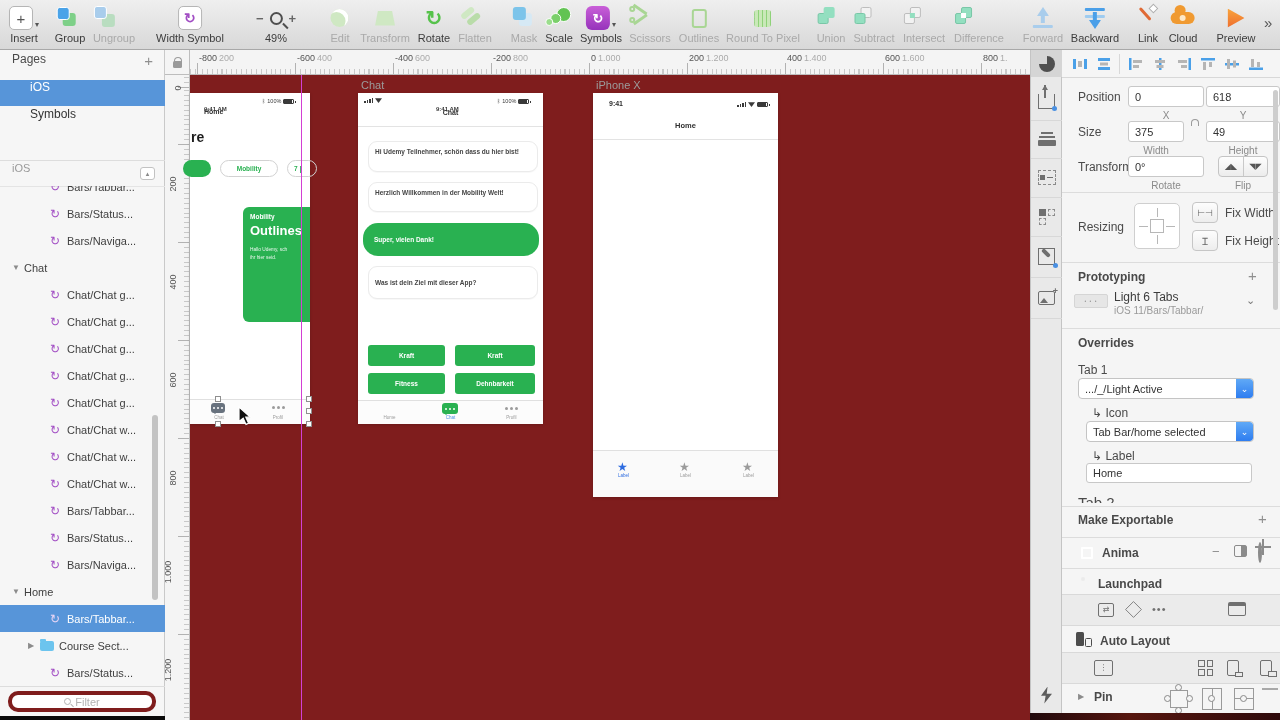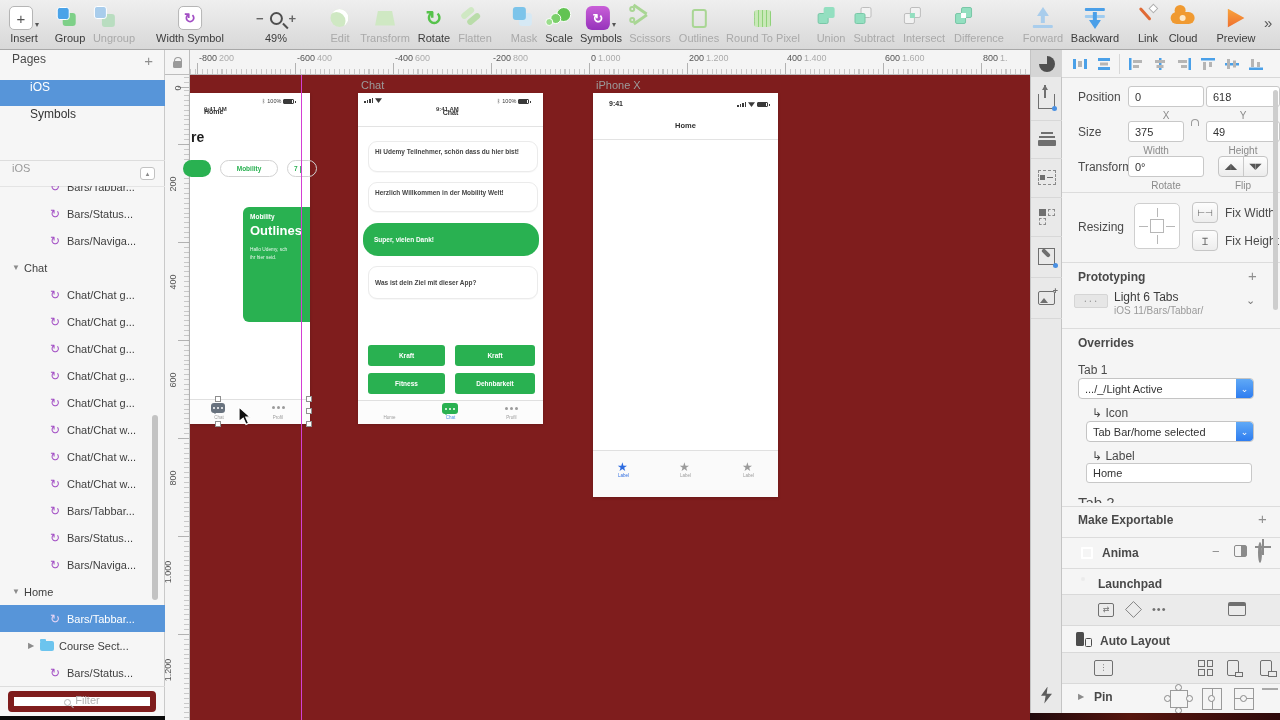--- a/index.html
+++ b/index.html
@@ -34,21 +34,21 @@
 .srow{position:absolute;left:0;width:165px;display:flex;font-size:12px;color:#333}
 .psel{background:#5795d9;color:#fff}
 .shead{font-size:11px;color:#999}
 .lrow{position:absolute;left:0;width:165px;height:27px;display:flex;align-items:center;font-size:11px;color:#3f3f3f;white-space:nowrap}
 .lsel{background:#5795d9;color:#fff}
 .symglyph{color:#a24ec4;font-size:12px;width:14px;text-align:center;margin-right:5px;flex:none}
 .lsel .symglyph{color:#e9d5f5}
 .tri{font-size:8px;color:#8b8b8b;width:12px;flex:none}
 .folder{width:14px;height:10px;background:#6cc4ee;border-radius:2px;position:relative;margin-right:5px;flex:none}
 .folder:before{content:"";position:absolute;left:0;top:-2px;width:6px;height:3px;background:#6cc4ee;border-radius:1px}
-.filterbox{position:absolute;left:8px;top:641px;width:148px;height:21px;border:6px solid #7f1d1d;border-radius:4px;background:#fff;display:flex;align-items:flex-end;justify-content:center;color:#b3b3b3;font-size:11px}
+.filterbox{position:absolute;left:8px;top:641px;width:148px;height:21px;border:4px solid #7f1d1d;border-radius:10px;background:#fff;display:flex;align-items:center;justify-content:center;color:#b3b3b3;font-size:11px}
 .magsm{position:relative;width:7px;height:7px;border:1.4px solid #b3b3b3;border-radius:50%;margin-right:4px}
 .magsm:after{content:"";position:absolute;left:5px;top:6px;width:4px;height:1.4px;background:#b3b3b3;transform:rotate(45deg)}
 .scrollthumb{position:absolute;background:#c3c3c3;border-radius:4px}
 
 #canvas{position:absolute;left:165px;top:50px;width:865px;height:670px;background:#7f1d1d}
 #hruler{position:absolute;left:25px;top:0;width:840px;height:25px;background:#f4f4f4;border-bottom:1px solid #bdbdbd;overflow:hidden}
 #vruler{position:absolute;left:0;top:25px;width:25px;height:645px;background:#f4f4f4;border-right:1px solid #bdbdbd;overflow:hidden}
 #rcorner{position:absolute;left:0;top:0;width:25px;height:25px;background:#f4f4f4;border-right:1px solid #bdbdbd;border-bottom:1px solid #bdbdbd;display:flex;align-items:center;justify-content:center}
 .hminor{position:absolute;left:0;bottom:0;width:100%;height:5px;background:repeating-linear-gradient(90deg,#c8c8c8 0 1px,transparent 1px 4.9px);background-position:7px 0}
 .hmajor{position:absolute;left:0;bottom:0;width:100%;height:11px;background:repeating-linear-gradient(90deg,#b2b2b2 0 1px,transparent 1px 98px);background-position:7px 0}

